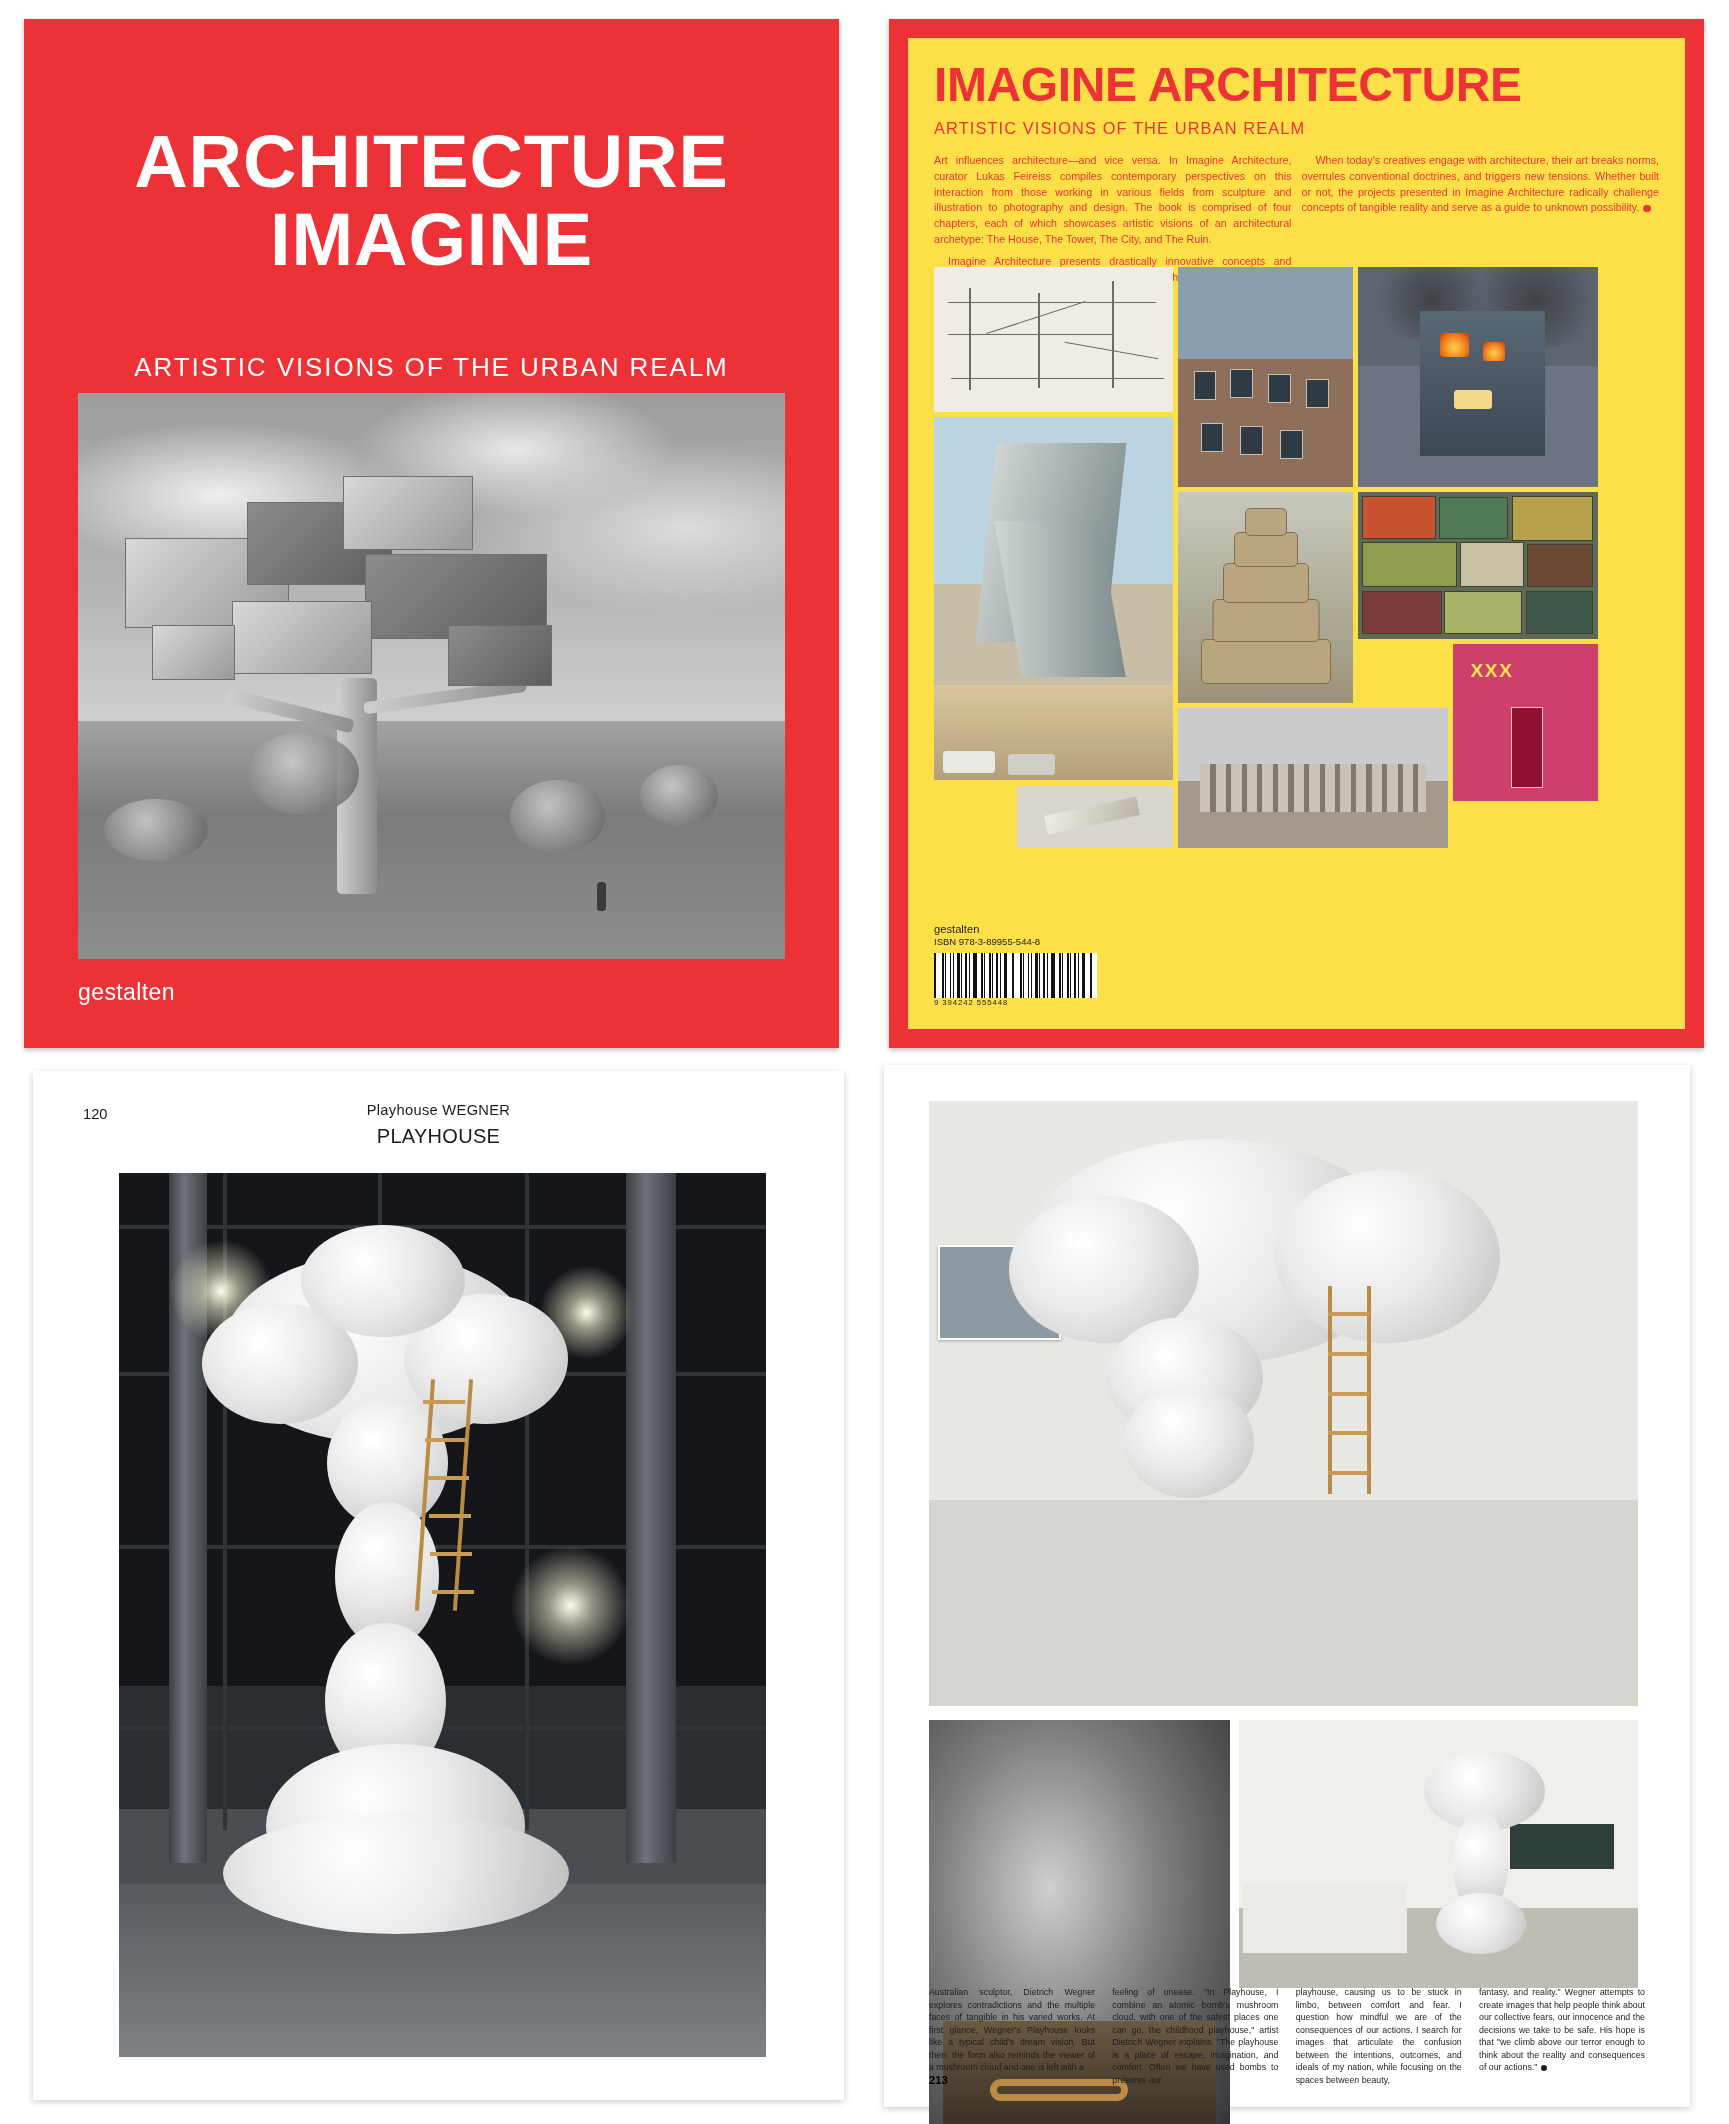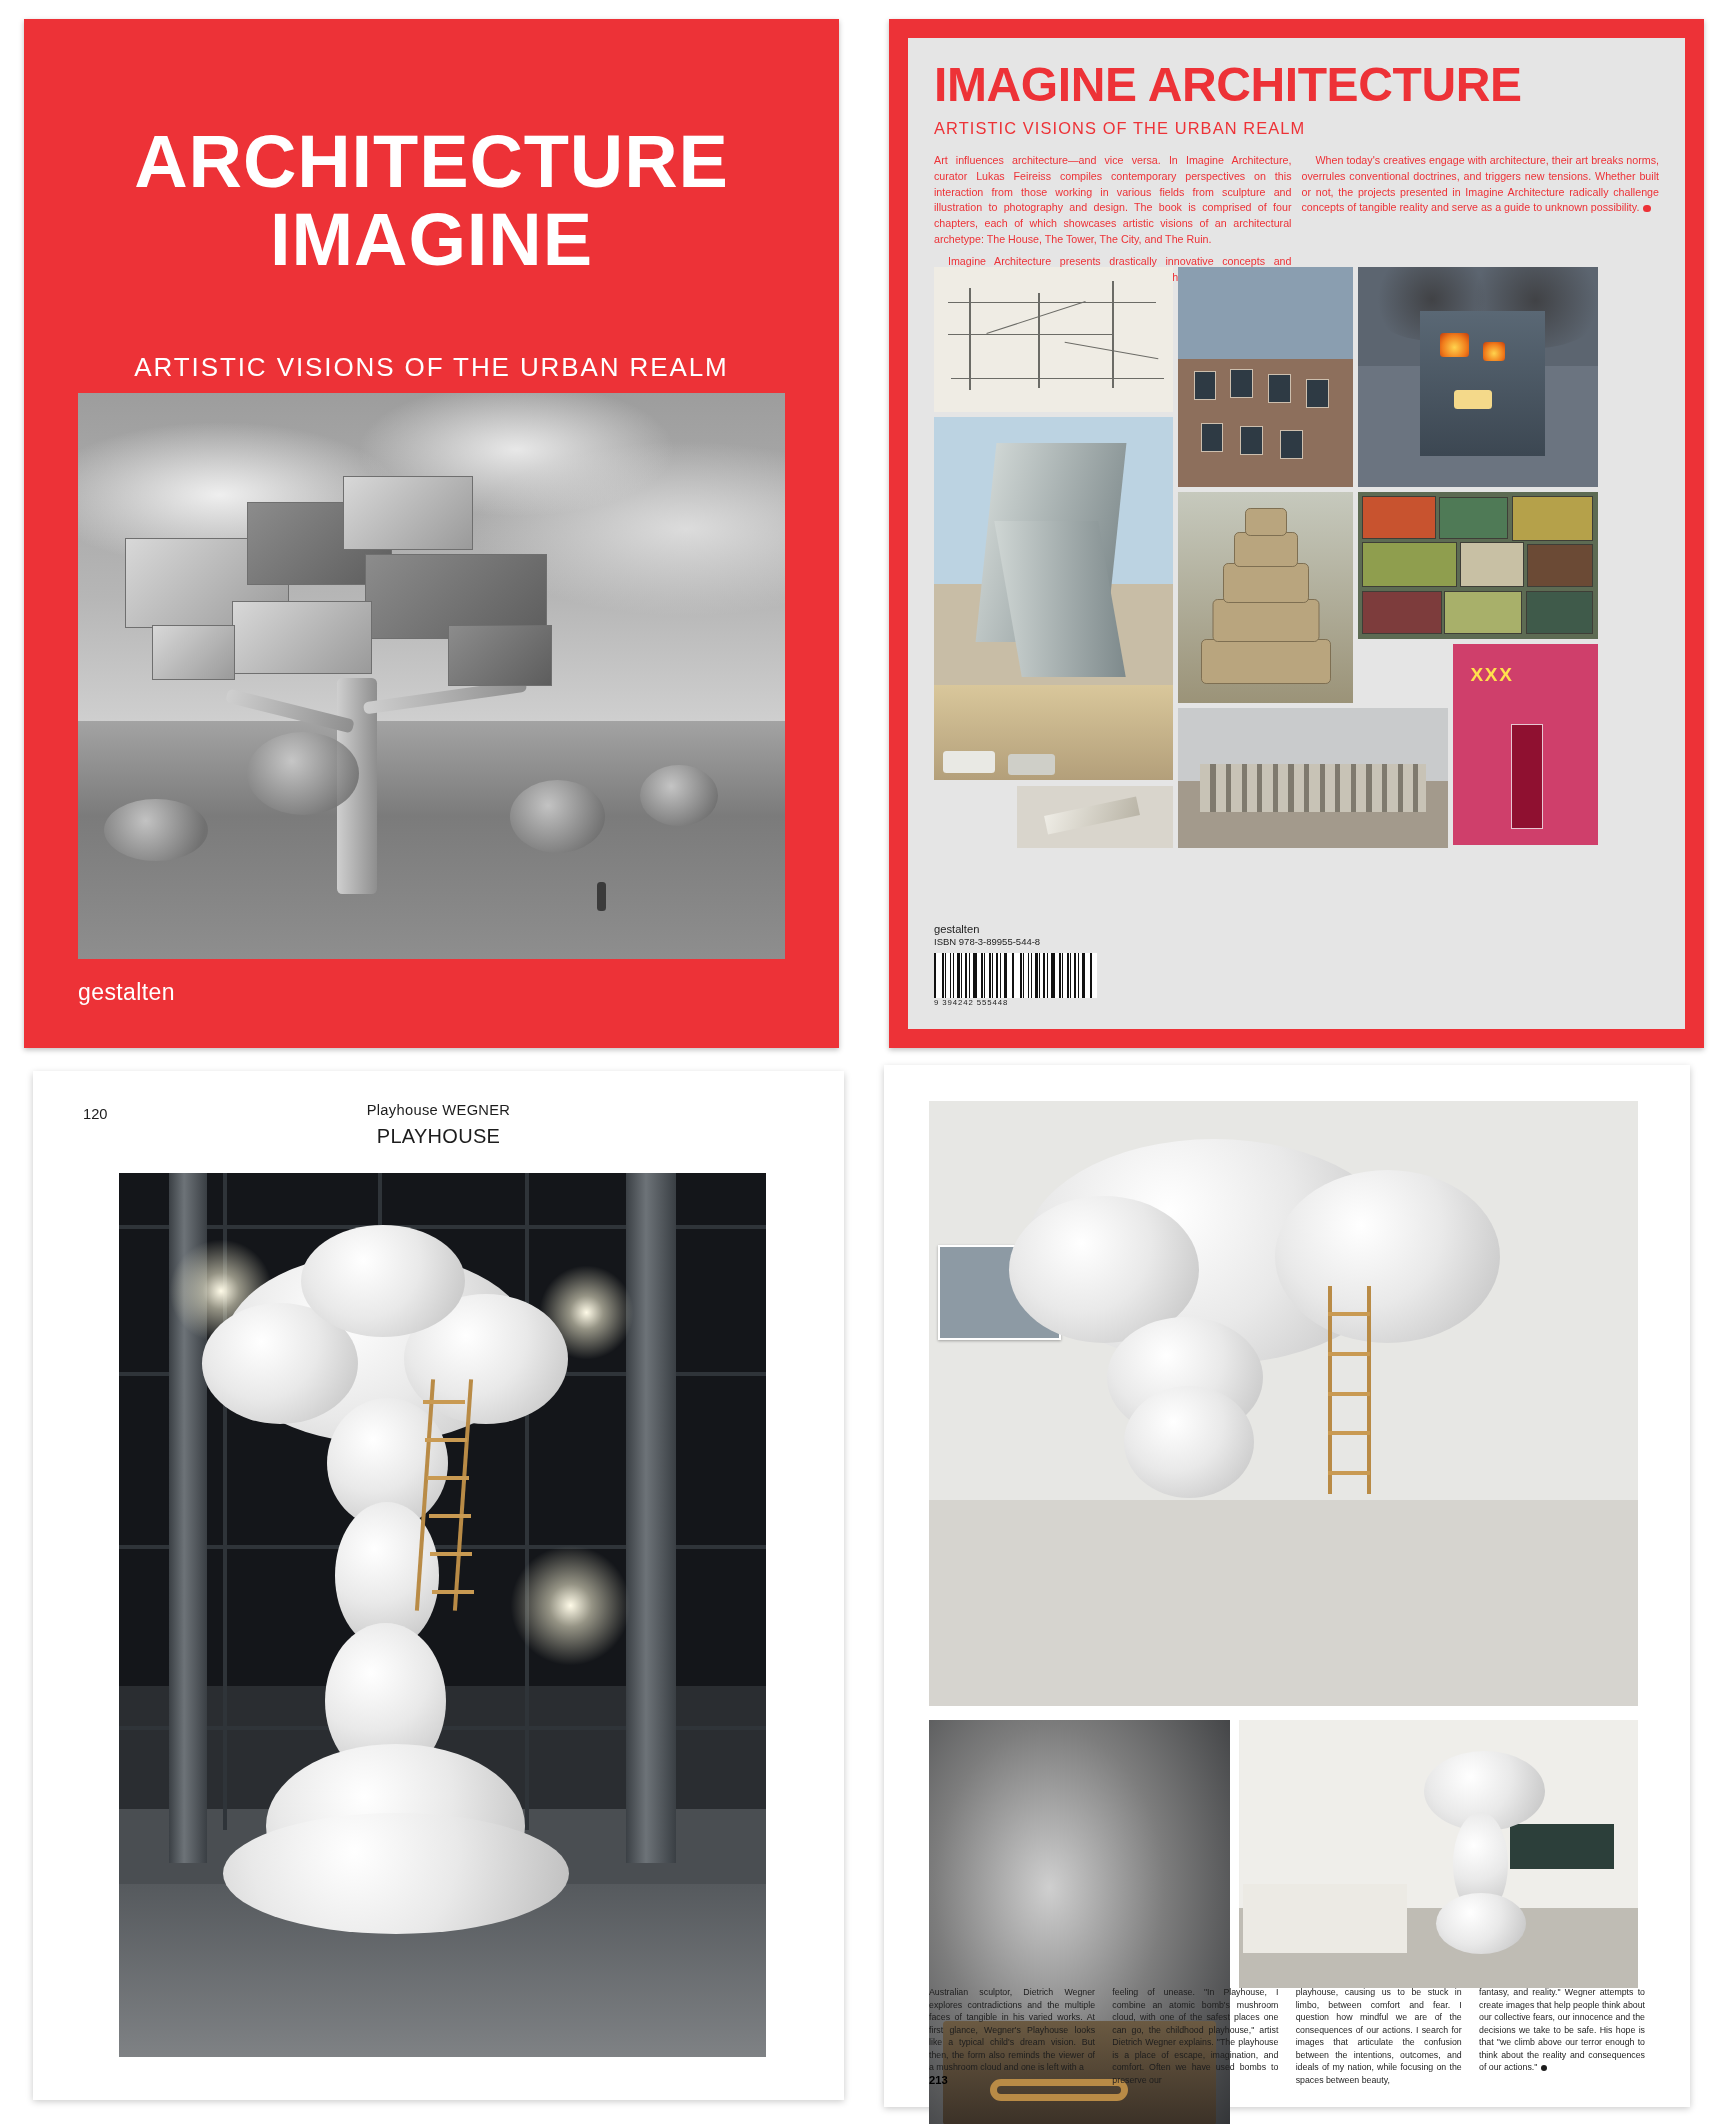--- a/index.html
+++ b/index.html
@@ -82,21 +82,21 @@
   }
 
   
   #panel-back {
     left: 889px; top: 19px; width: 815px; height: 1029px;
     background: #ed3237;
     box-shadow: 0 1.7px 5.2px rgba(0,0,0,.25);
   }
   #panel-back .inner {
     position: absolute; left: 19px; top: 19px; right: 19px; bottom: 19px;
-    background: #e5e5e5;
+    background: #fde047;
     padding: 22.5px 26px;
   }
   #panel-back .bc-title {
     color: #ed3237; font-weight: bold; font-size: 48px; letter-spacing: -0.4px;
     text-transform: uppercase; line-height: 1;
   }
   #panel-back .bc-sub {
     color: #ed3237; font-size: 16.4px; letter-spacing: 1.1px; margin-top: 10.4px;
     text-transform: uppercase;
   }
@@ -347,21 +347,21 @@
           <div class="cell" style="left:154px; top:3.5px; width:81px; height:45px; background:#b5a14a;"></div>
           <div class="cell" style="left:3.5px; top:50px; width:95px; height:45px; background:#8f9e4e;"></div>
           <div class="cell" style="left:102px; top:50px; width:64px; height:45px; background:#c8c0a4;"></div>
           <div class="cell" style="left:169px; top:52px; width:66px; height:43px; background:#6b4a35;"></div>
           <div class="cell" style="left:3.5px; top:99px; width:80px; height:43px; background:#7d3c3c;"></div>
           <div class="cell" style="left:86px; top:99px; width:78px; height:43px; background:#a8b06a;"></div>
           <div class="cell" style="left:168px; top:99px; width:67px; height:43px; background:#3f5a4a;"></div>
         </div>
       </div>
 
-      <div class="bc-img" style="left:519px; top:377px; width:145px; height:201px;">
+      <div class="bc-img" style="left:519px; top:377px; width:145px; height:157px;">
         <div class="ph-pink">
           <div class="xxx">XXX</div>
           <div class="door"></div>
         </div>
       </div>
       <div class="bc-img" style="left:244px; top:441px; width:270px; height:140px;">
         <div class="ph-ruin">
           <div class="arches"></div>
         </div>
       </div>

